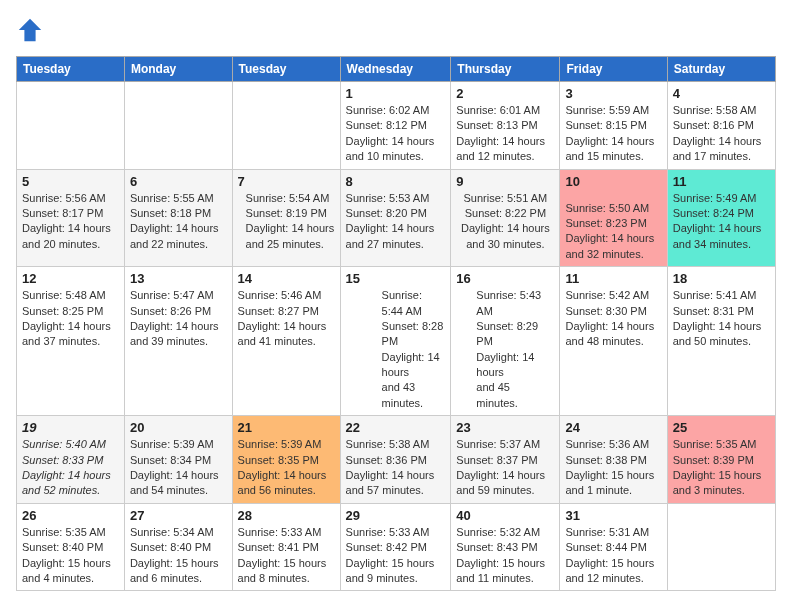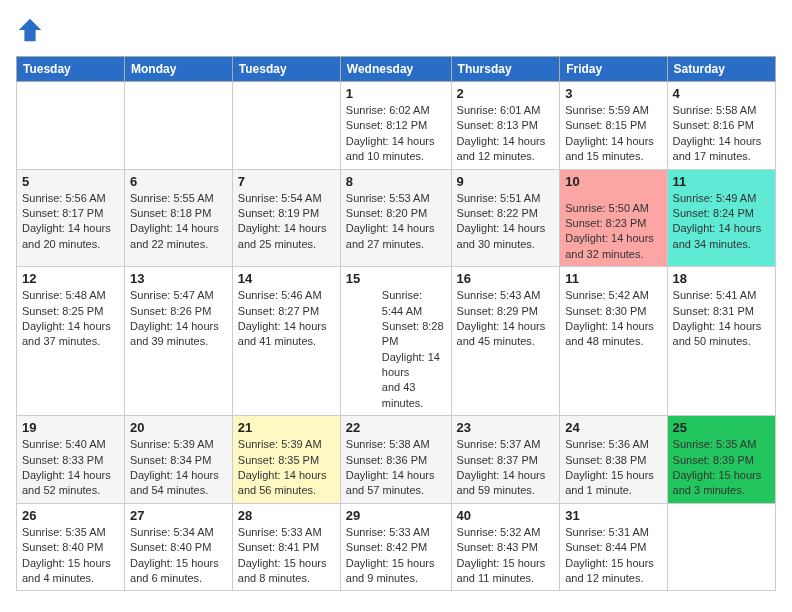--- a/index.html
+++ b/index.html
@@ -166,35 +166,35 @@
         </td>
         <td style="background-color: rgb(245, 245, 245);">
           <div class="day-number">6</div>
           <div class="day-info" style="white-space: pre-wrap;">Sunrise: 5:55 AM
 Sunset: 8:18 PM
 Daylight: 14 hours
 and 22 minutes.</div>
         </td>
         <td style="background-color: rgb(245, 245, 245);">
           <div class="day-number">7</div>
-          <div class="day-info" style="white-space: pre-wrap;">Sunrise: 5:54 AM
+          <div class="day-info" style="white-space: pre-wrap; margin-left: 8px;">Sunrise: 5:54 AM
 Sunset: 8:19 PM
 Daylight: 14 hours
 and 25 minutes.</div>
         </td>
         <td style="background-color: rgb(245, 245, 245);">
           <div class="day-number">8</div>
           <div class="day-info" style="white-space: pre-wrap;">Sunrise: 5:53 AM
 Sunset: 8:20 PM
 Daylight: 14 hours
 and 27 minutes.</div>
         </td>
         <td style="background-color: rgb(245, 245, 245);">
           <div class="day-number">9</div>
-          <div class="day-info" style="white-space: pre-wrap;">Sunrise: 5:51 AM
+          <div class="day-info" style="white-space: pre-wrap; text-align: center;">Sunrise: 5:51 AM
 Sunset: 8:22 PM
 Daylight: 14 hours
 and 30 minutes.</div>
         </td>
         <td style="background-color: #fca5a5;">
           <div class="day-number">10</div>
           <div class="day-info" style="white-space: pre-wrap; margin-top: 12px;">Sunrise: 5:50 AM
 Sunset: 8:23 PM
 Daylight: 14 hours
 and 32 minutes.</div>
@@ -231,56 +231,56 @@
         </td>
         <td>
           <div class="day-number">15</div>
           <div class="day-info" style="white-space: pre-wrap; margin-left: 36px;">Sunrise: 5:44 AM
 Sunset: 8:28 PM
 Daylight: 14 hours
 and 43 minutes.</div>
         </td>
         <td>
           <div class="day-number">16</div>
-          <div class="day-info" style="white-space: pre-wrap;">Sunrise: 5:43 AM
+          <div class="day-info" style="white-space: pre-wrap; margin-left: 20px;">Sunrise: 5:43 AM
 Sunset: 8:29 PM
 Daylight: 14 hours
 and 45 minutes.</div>
         </td>
         <td>
           <div class="day-number">11</div>
           <div class="day-info" style="white-space: pre-wrap;">Sunrise: 5:42 AM
 Sunset: 8:30 PM
 Daylight: 14 hours
 and 48 minutes.</div>
         </td>
         <td>
           <div class="day-number">18</div>
           <div class="day-info" style="white-space: pre-wrap;">Sunrise: 5:41 AM
 Sunset: 8:31 PM
 Daylight: 14 hours
 and 50 minutes.</div>
         </td>
       </tr>
       <tr>
-        <td style="background-color: rgb(245, 245, 245);">
+        <td style="background-color: rgb(245, 245, 245); font-style: italic;">
           <div class="day-number">19</div>
           <div class="day-info" style="white-space: pre-wrap;">Sunrise: 5:40 AM
 Sunset: 8:33 PM
 Daylight: 14 hours
 and 52 minutes.</div>
         </td>
         <td style="background-color: rgb(245, 245, 245);">
           <div class="day-number">20</div>
           <div class="day-info" style="white-space: pre-wrap;">Sunrise: 5:39 AM
 Sunset: 8:34 PM
 Daylight: 14 hours
 and 54 minutes.</div>
         </td>
-        <td style="background-color: #fef9c3;">
+        <td style="background-color: #fdba74;">
           <div class="day-number">21</div>
           <div class="day-info" style="white-space: pre-wrap;">Sunrise: 5:39 AM
 Sunset: 8:35 PM
 Daylight: 14 hours
 and 56 minutes.</div>
         </td>
         <td style="background-color: rgb(245, 245, 245);">
           <div class="day-number">22</div>
           <div class="day-info" style="white-space: pre-wrap;">Sunrise: 5:38 AM
 Sunset: 8:36 PM
@@ -294,21 +294,21 @@
 Daylight: 14 hours
 and 59 minutes.</div>
         </td>
         <td style="background-color: rgb(245, 245, 245);">
           <div class="day-number">24</div>
           <div class="day-info" style="white-space: pre-wrap;">Sunrise: 5:36 AM
 Sunset: 8:38 PM
 Daylight: 15 hours
 and 1 minute.</div>
         </td>
-        <td style="background-color: #22c55e;">
+        <td style="background-color: #fca5a5;">
           <div class="day-number">25</div>
           <div class="day-info" style="white-space: pre-wrap;">Sunrise: 5:35 AM
 Sunset: 8:39 PM
 Daylight: 15 hours
 and 3 minutes.</div>
         </td>
       </tr>
       <tr>
         <td>
           <div class="day-number">26</div>

